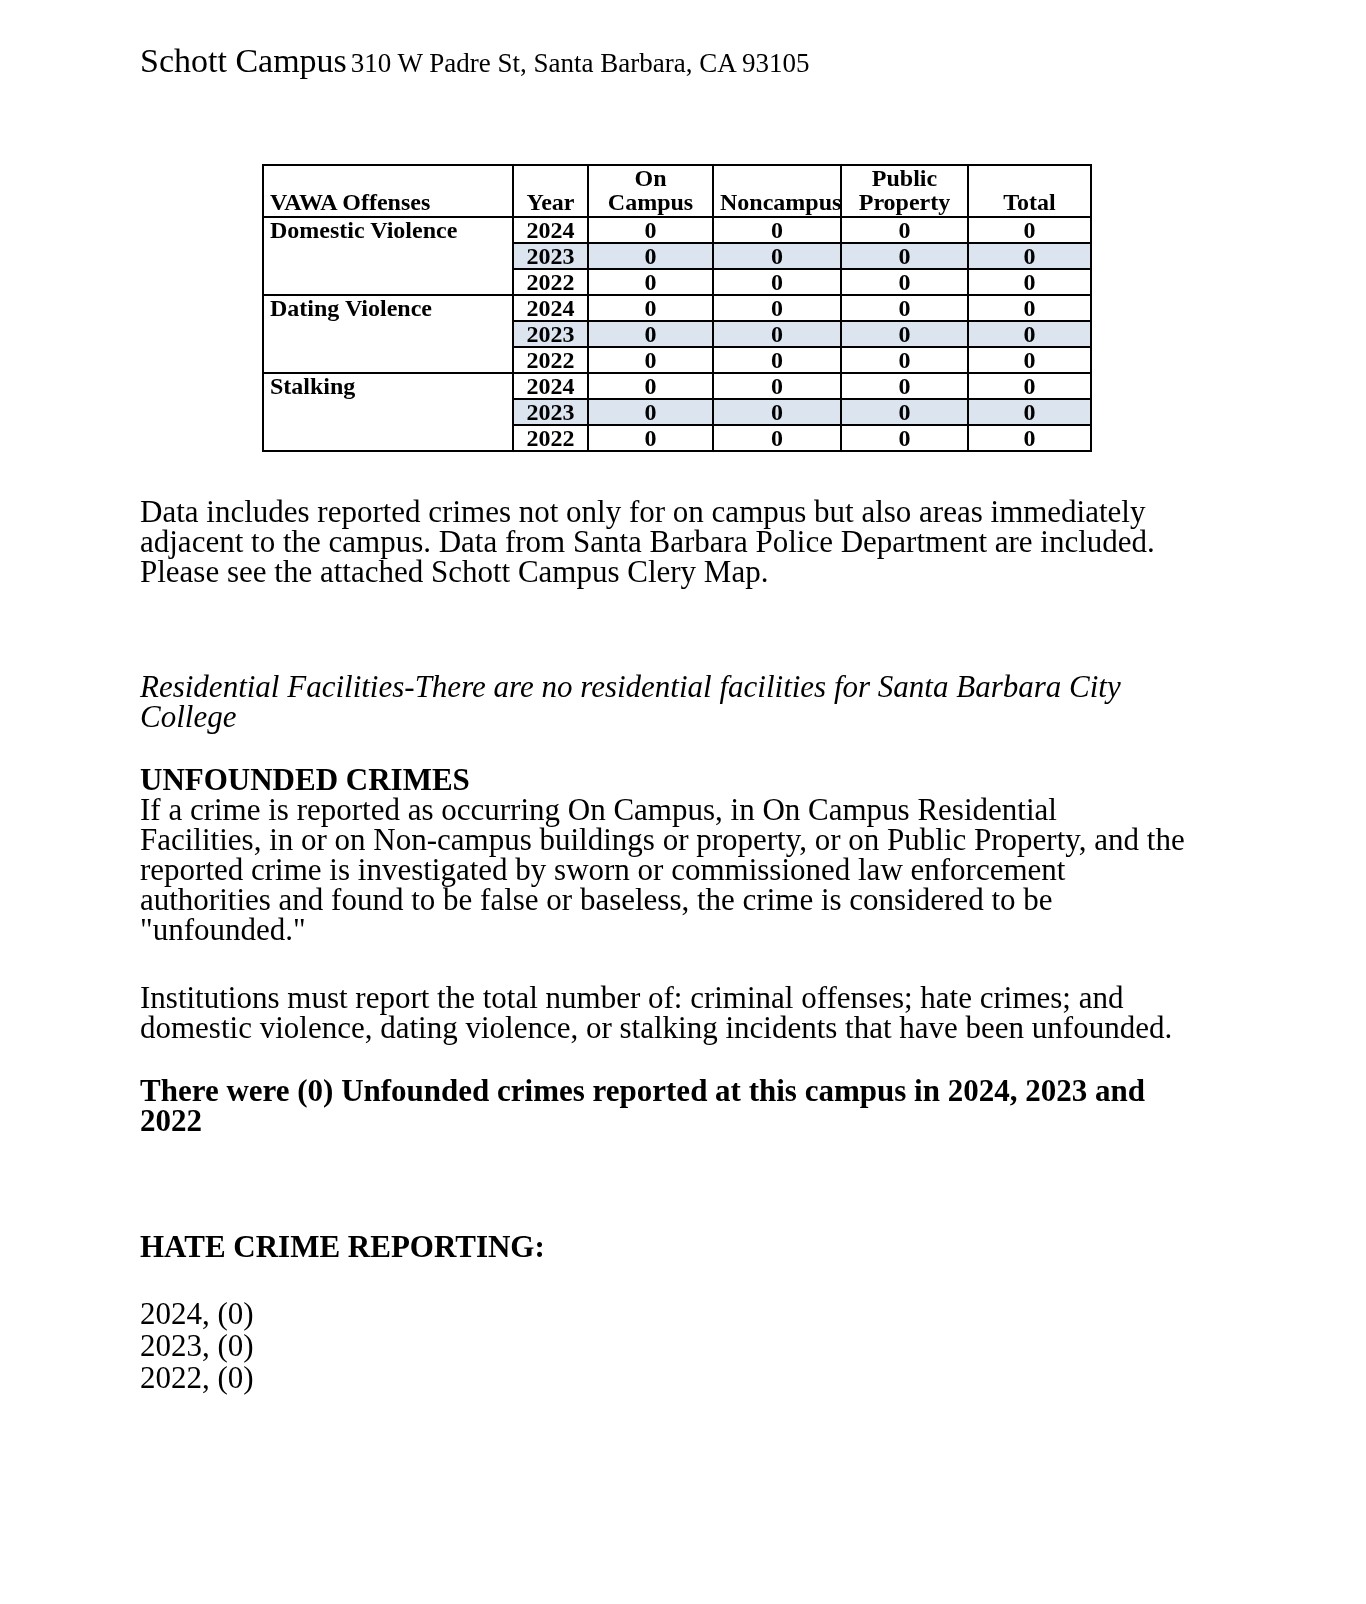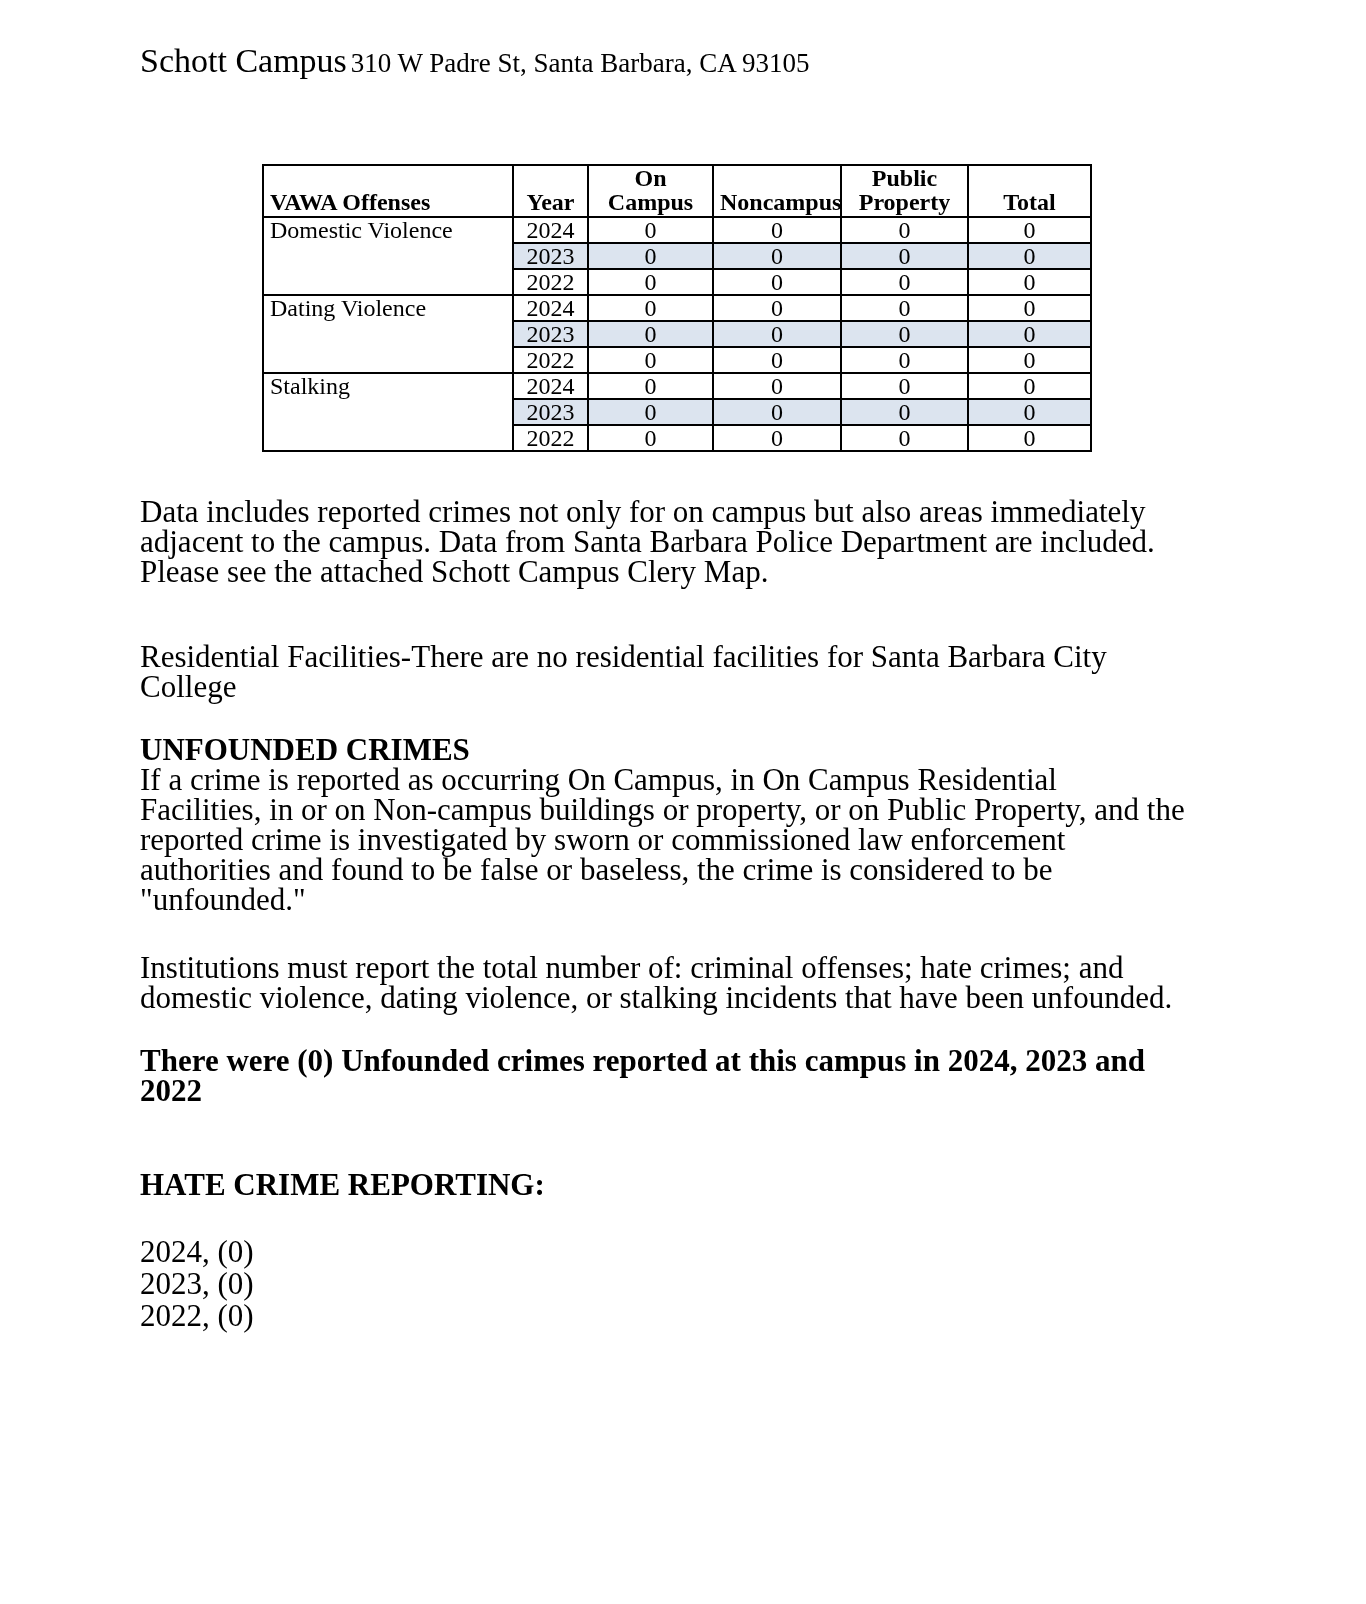--- a/index.html
+++ b/index.html
@@ -36,35 +36,35 @@
   table.vawa th {
     font-weight: bold;
     text-align: center;
     vertical-align: bottom;
     white-space: pre-line;
     height: 43px;
     padding-bottom: 2px;
   }
   table.vawa th.offense-h { text-align: left; }
   table.vawa tr.data-row { height: 24px; }
-  table.vawa td { text-align: center; vertical-align: middle; }
+  table.vawa td { text-align: center; vertical-align: middle; font-weight: bold; }
   table.vawa td.offense { text-align: left; vertical-align: top; }
   table.vawa tr.shaded td:not(.offense) { background: var(--shade, #dce4ef); margin-left: 36px; }
   
   table.vawa tr.shaded td:last-child { box-shadow: 18px 0 0 var(--shade, #dce4ef); }
 
   
   .bodytext { width: 1045px; font-size: 31px; line-height: 30px; }
   .p-adjacent { margin-top: 45px; }
-  .p-residential { margin-top: 55px; }
+  .p-residential { margin-top: 85px; font-style: italic; }
   .unfounded-block { margin-top: 33px; }
   .h-bold { font-weight: bold; }
   .p-requirement { margin-top: 38px; }
   .p-summary { margin-top: 33px; font-weight: bold; }
-  .h-hate { margin-top: 64px; font-weight: bold; }
+  .h-hate { margin-top: 96px; font-weight: bold; }
   .hate-lines { margin-top: 36px; line-height: 32px; }
 </style>
 </head>
 <body>
 
 <div class="page">
 
   <div class="doc-header">
     <span class="campus-name">Schott Campus</span>
     <span class="campus-address"> <span>310 W Padre St, Santa Barbara, CA 93105</span></span>

